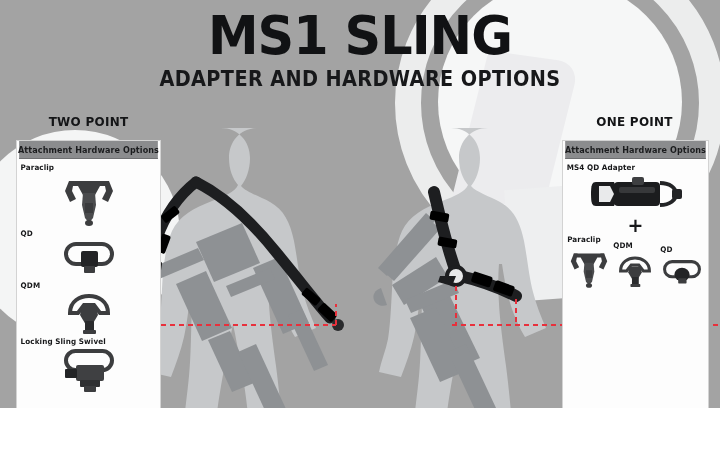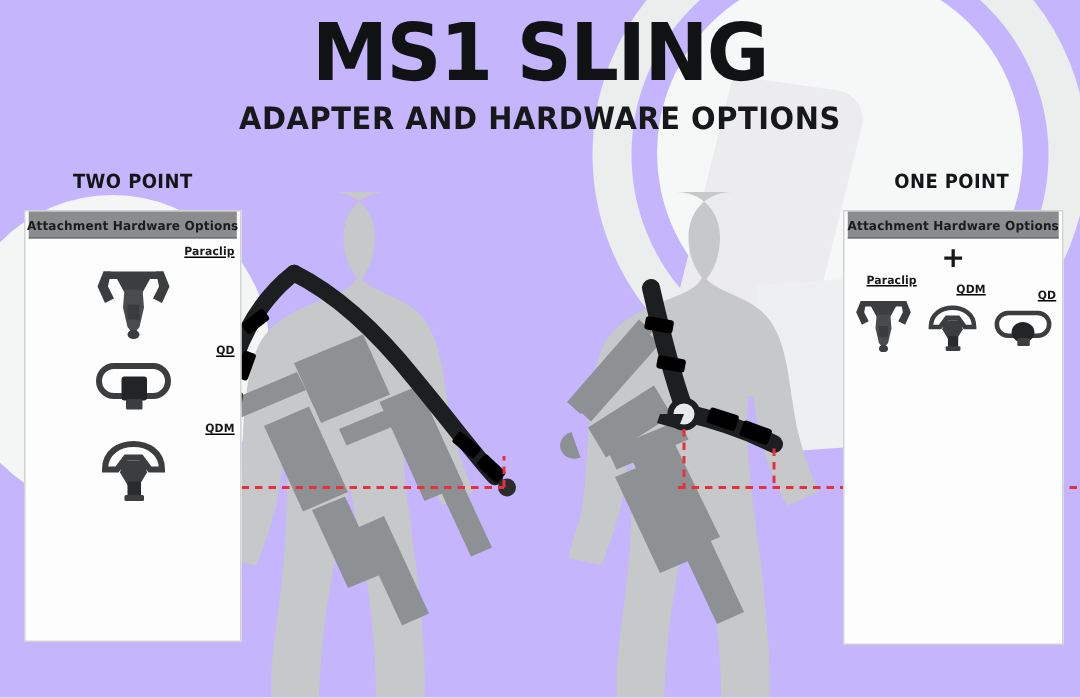--- a/index.html
+++ b/index.html
@@ -4,23 +4,23 @@
 <title>MS1 Sling Adapter and Hardware Options</title>
 <style>
   html, body {
     margin: 0;
     padding: 0;
     background: #ffffff;
   }
   #page {
     position: relative;
     width: 720px;
-    height: 465px;
+    height: 408px;
     overflow: hidden;
-    background: #c4b5fd;
+    background: #a3a3a3;
     font-family: "Liberation Sans", sans-serif;
     -webkit-font-smoothing: antialiased;
   }
 
   
   .watermark {
     position: absolute;
     pointer-events: none;
   }
   .wm-ring {
@@ -132,23 +132,22 @@
     font-size: 8.3px;
     letter-spacing: 0.1px;
     white-space: nowrap;
     transform: scaleX(0.97);
   }
   .panel-body {
     padding: 4px 0 0 0;
   }
 
   .hw-item {
-    text-align: right;
+    text-align: left;
     margin-bottom: 2px;
-    text-decoration: underline;
   }
   .hw-label {
     font-family: "DejaVu Sans", sans-serif;
     font-weight: bold;
     font-size: 7.6px;
     color: #17181a;
     letter-spacing: 0.1px;
     white-space: nowrap;
     transform: scaleX(0.95);
     display: block;
@@ -365,31 +364,53 @@
       <div class="hw-item">
         <span class="hw-label">QDM</span>
         <svg class="hw-art" width="58" height="44" viewBox="0 0 58 44">
           <path fill="none" stroke="#3c3d3f" stroke-width="4" d="M10,22 C10,10 20,5 29,5 C38,5 48,10 48,22 L40,22 L34,14 L24,14 L18,22 Z"></path>
           <path fill="#3c3d3f" d="M22,16 L36,16 L38,24 L32,34 L26,34 L20,24 Z"></path>
           <rect x="25" y="30" width="9" height="10" rx="1" fill="#2a2b2d"></rect>
           <rect x="23" y="39" width="13" height="4" rx="1" fill="#3c3d3f"></rect>
         </svg>
       </div>
 
+      <div class="hw-item">
+        <span class="hw-label">Locking Sling Swivel</span>
+        <svg class="hw-art" width="66" height="50" viewBox="0 0 66 50">
+          <rect x="10" y="4" width="46" height="19" rx="9.5" fill="none" stroke="#3c3d3f" stroke-width="4"></rect>
+          <rect x="20" y="18" width="28" height="16" rx="2" fill="#3f4042"></rect>
+          <rect x="9" y="22" width="12" height="9" rx="1" fill="#232426"></rect>
+          <rect x="24" y="33" width="20" height="7" rx="1" fill="#2f3032"></rect>
+          <rect x="28" y="39" width="12" height="6" rx="1" fill="#3c3d3f"></rect>
+        </svg>
+      </div>
 
     </div>
   </div>
 
   <div class="section-heading" id="heading-one-point">ONE POINT</div>
 
   <div class="panel" id="panel-one-point">
     <div class="panel-header">Attachment Hardware Options</div>
     <div class="panel-body">
 
 
+      <div class="hw-item">
+        <span class="hw-label">MS4 QD Adapter</span>
+        <svg class="hw-art" width="96" height="42" viewBox="0 0 96 42">
+          <path fill="#1b1c1e" d="M8,9 L26,9 L31,21 L26,33 L8,33 C4,33 3,30 3,21 C3,12 4,9 8,9 Z"></path>
+          <path fill="#e9eaeb" d="M11,13 L22,13 L26,21 L22,29 L11,29 Z"></path>
+          <rect x="26" y="9" width="46" height="24" rx="4" fill="#1b1c1e"></rect>
+          <rect x="44" y="4" width="12" height="8" rx="2" fill="#3e3f41"></rect>
+          <rect x="31" y="14" width="36" height="6" rx="2" fill="#37383a"></rect>
+          <path fill="none" stroke="#232426" stroke-width="4" d="M72,10 C82,10 88,15 88,21 C88,27 82,32 72,32"></path>
+          <rect x="84" y="16" width="10" height="10" rx="2" fill="#232426"></rect>
+        </svg>
+      </div>
 
 
       <div class="plus-sign">+</div>
 
       <div class="hw-row">
 
         <div class="hw-item">
           <span class="hw-label">Paraclip</span>
           <svg class="hw-art" width="44" height="46" viewBox="0 0 58 54">
             <path fill="#3c3d3f" d="M9,8 L49,8 L49,13 L40,13 L35,22 L23,22 L18,13 L9,13 Z"></path>

